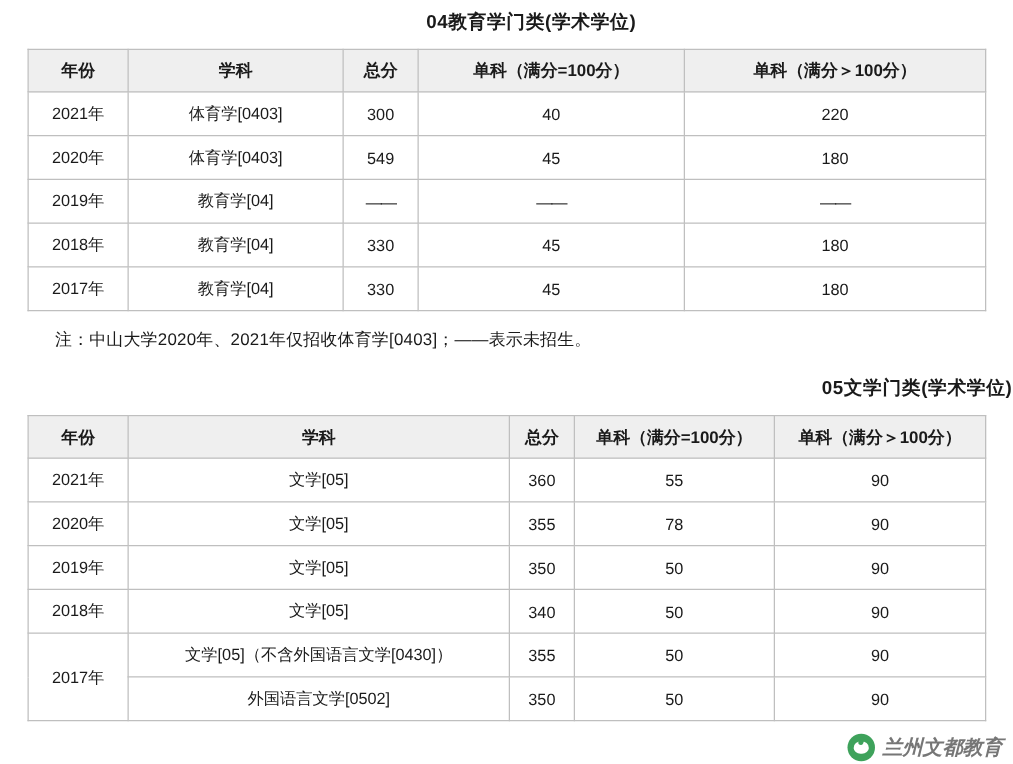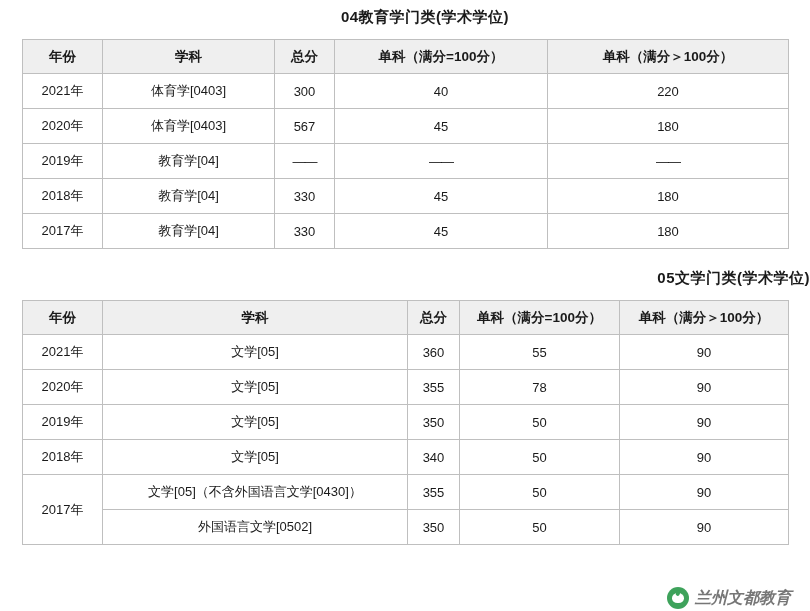--- a/index.html
+++ b/index.html
@@ -60,21 +60,21 @@
   .note {
     margin: 14px 0 0 44px;
     font-size: 13.5px;
     color: #1a1a1a;
     letter-spacing: 0.2px;
   }
 
   
   .watermark {
     position: absolute;
-    right: 19px;
+    right: 8px;
     bottom: 10px;
     display: flex;
     align-items: center;
     gap: 6px;
     opacity: 0.92;
   }
   .wm-logo {
     width: 22px;
     height: 22px;
     border-radius: 50%;
@@ -150,21 +150,21 @@
       <tr>
         <td>2021年</td>
         <td>体育学[0403]</td>
         <td>300</td>
         <td>40</td>
         <td>220</td>
       </tr>
       <tr>
         <td>2020年</td>
         <td>体育学[0403]</td>
-        <td>567</td>
+        <td>549</td>
         <td>45</td>
         <td>180</td>
       </tr>
       <tr>
         <td>2019年</td>
         <td>教育学[04]</td>
         <td class="dash">——</td>
         <td class="dash">——</td>
         <td class="dash">——</td>
       </tr>
@@ -178,20 +178,21 @@
       <tr>
         <td>2017年</td>
         <td>教育学[04]</td>
         <td>330</td>
         <td>45</td>
         <td>180</td>
       </tr>
     </tbody>
   </table>
 
+  <div class="note">注：中山大学2020年、2021年仅招收体育学[0403]；——表示未招生。</div>
 
   <div class="section-title" id="title-2">05文学门类(学术学位)</div>
 
   <table class="grid t2">
     <colgroup>
         <col class="c1">
         <col class="c2">
         <col class="c3">
         <col class="c4">
         <col class="c5">

